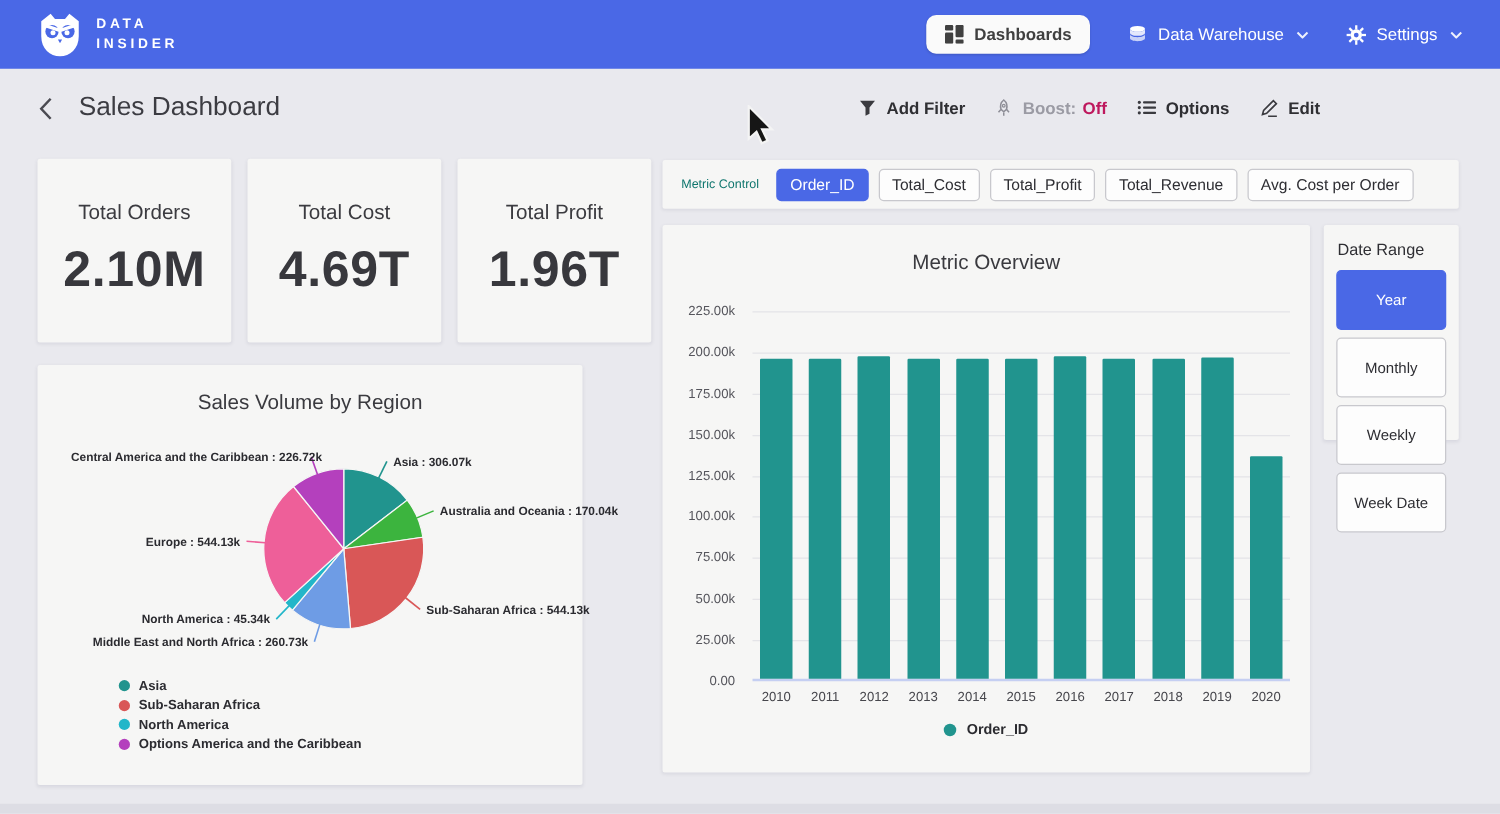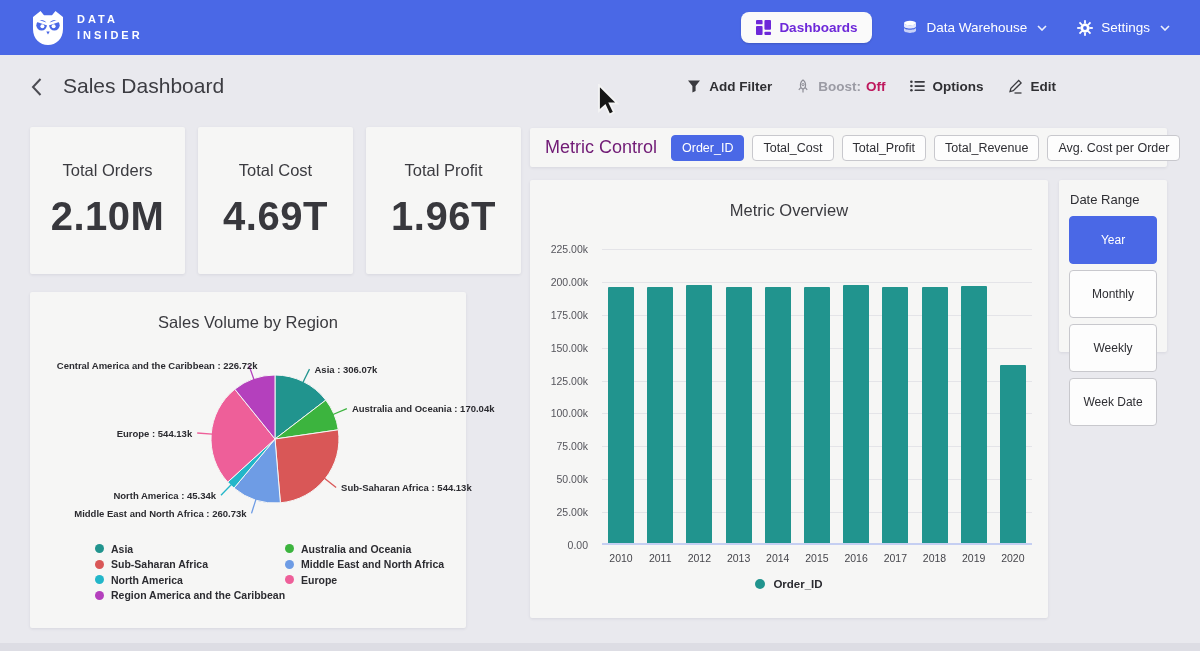--- a/index.html
+++ b/index.html
@@ -9,21 +9,21 @@
     -webkit-font-smoothing:antialiased;
   }
   
   .navbar{position:absolute;top:0;left:0;width:1200px;height:55px;background:#4a68e6;
     display:flex;align-items:center;justify-content:space-between;padding:0 30px;box-sizing:border-box}
   .brand{display:flex;align-items:center;gap:11px;cursor:pointer}
   .brand-text{display:flex;flex-direction:column;color:#fff;font-size:11px;font-weight:bold;
     letter-spacing:3px;line-height:1.45}
   .nav-items{display:flex;align-items:center;gap:30px}
   .nav-item{display:flex;align-items:center;gap:8px;color:#fff;font-size:13.5px;cursor:pointer}
-  .nav-item.active{background:#fafafa;color:#6d28d9;border-radius:8px;padding:8px 15px;font-weight:bold;
+  .nav-item.active{background:#fafafa;color:#404040;border-radius:8px;padding:8px 15px;font-weight:bold;
     box-shadow:0 1px 2px rgba(0,0,0,.15)}
   .nav-item .chev{margin-left:2px;opacity:.9;display:flex}
   .nav-item .ic{display:flex;align-items:center}
   
   .page-header{position:absolute;top:55px;left:0;width:1086px;height:62px;display:flex;align-items:center;
     padding:0 30px;box-sizing:border-box}
   .back-btn{display:flex;align-items:center;cursor:pointer;margin-top:2px}
   .page-title{font-size:21px;color:#3c3c42;margin-left:20px;font-weight:400}
   .hdr-actions{margin-left:auto;display:flex;align-items:center;gap:24px}
   .hdr-action{display:flex;align-items:center;gap:8px;font-size:13.5px;color:#2f2f33;font-weight:bold;cursor:pointer}
@@ -34,21 +34,21 @@
   .card{position:absolute;background:#f6f6f5;border-radius:2px;box-shadow:0 1px 3px rgba(60,60,90,.10)}
   
   .kpi-row{position:absolute;left:30px;top:127px;display:flex;gap:13px}
   .kpi{width:155px;height:147px;background:#f6f6f5;border-radius:2px;box-shadow:0 1px 3px rgba(60,60,90,.10);
     display:flex;flex-direction:column;align-items:center;box-sizing:border-box;padding-top:34px}
   .kpi-label{font-size:16.5px;font-weight:500;color:#3b3b40}
   .kpi-value{font-size:40px;font-weight:bold;color:#38383d;margin-top:14px;letter-spacing:.5px}
   
   .metric-strip{left:530px;top:128px;width:637px;height:39px;display:flex;align-items:center;
     padding:0 15px;box-sizing:border-box;gap:14px}
-  .metric-label{font-size:18px;color:#701a75;white-space:nowrap}
+  .metric-label{font-size:10px;color:#0f766e;white-space:nowrap}
   .chips{display:flex;gap:8px}
   .chip{padding:5px 10px;font-size:12.5px;border:1px solid #c8c8cd;border-radius:4px;background:#fdfdfd;
     color:#2e2e33;cursor:pointer;white-space:nowrap;font-family:"Liberation Sans",sans-serif}
   .chip.sel{background:#4a68e6;border-color:#4a68e6;color:#fff}
   
   .bar-card{left:530px;top:180px;width:518px;height:438px}
   .chart-title{text-align:center;font-size:16.5px;font-weight:500;color:#3a3a3f;padding-top:21px}
   #plot{position:absolute;left:72px;right:16px;top:69px;height:296px;border-bottom:2px solid #c5cff2;
     display:flex;align-items:flex-end;justify-content:space-between;padding:0 6px;box-sizing:border-box}
   .gridline{position:absolute;left:72px;right:16px;height:1px;background:#e4e4e8;z-index:0}
@@ -329,35 +329,21 @@
         <div class="pl-item">
           <span class="dot" style="background: rgb(217, 87, 87);"></span>
           <span class="t">Sub-Saharan Africa</span>
         </div>
         <div class="pl-item">
           <span class="dot" style="background: rgb(34, 182, 201);"></span>
           <span class="t">North America</span>
         </div>
         <div class="pl-item">
           <span class="dot" style="background: rgb(180, 64, 189);"></span>
-          <span class="t">Region America and the Caribbean</span>
-        </div>
-      </div>
-      <div class="pie-col">
-        <div class="pl-item">
-          <span class="dot" style="background: rgb(60, 180, 62);"></span>
-          <span class="t">Australia and Oceania</span>
-        </div>
-        <div class="pl-item">
-          <span class="dot" style="background: rgb(110, 156, 229);"></span>
-          <span class="t">Middle East and North Africa</span>
-        </div>
-        <div class="pl-item">
-          <span class="dot" style="background: rgb(238, 95, 153);"></span>
-          <span class="t">Europe</span>
+          <span class="t">Options America and the Caribbean</span>
         </div>
       </div>
     </div>
 </div>
 
 <div class="footer-strip"></div>
 
 <span class="cursor">
   <svg width="24" height="34" viewBox="0 0 24 34">
     <polygon points="2,1 2,27 8.2,21.4 12.4,30.6 17,28.4 12.7,19.5 20.5,19.5" fill="#161616" stroke="#f4f4f4" stroke-width="1.8"></polygon>

